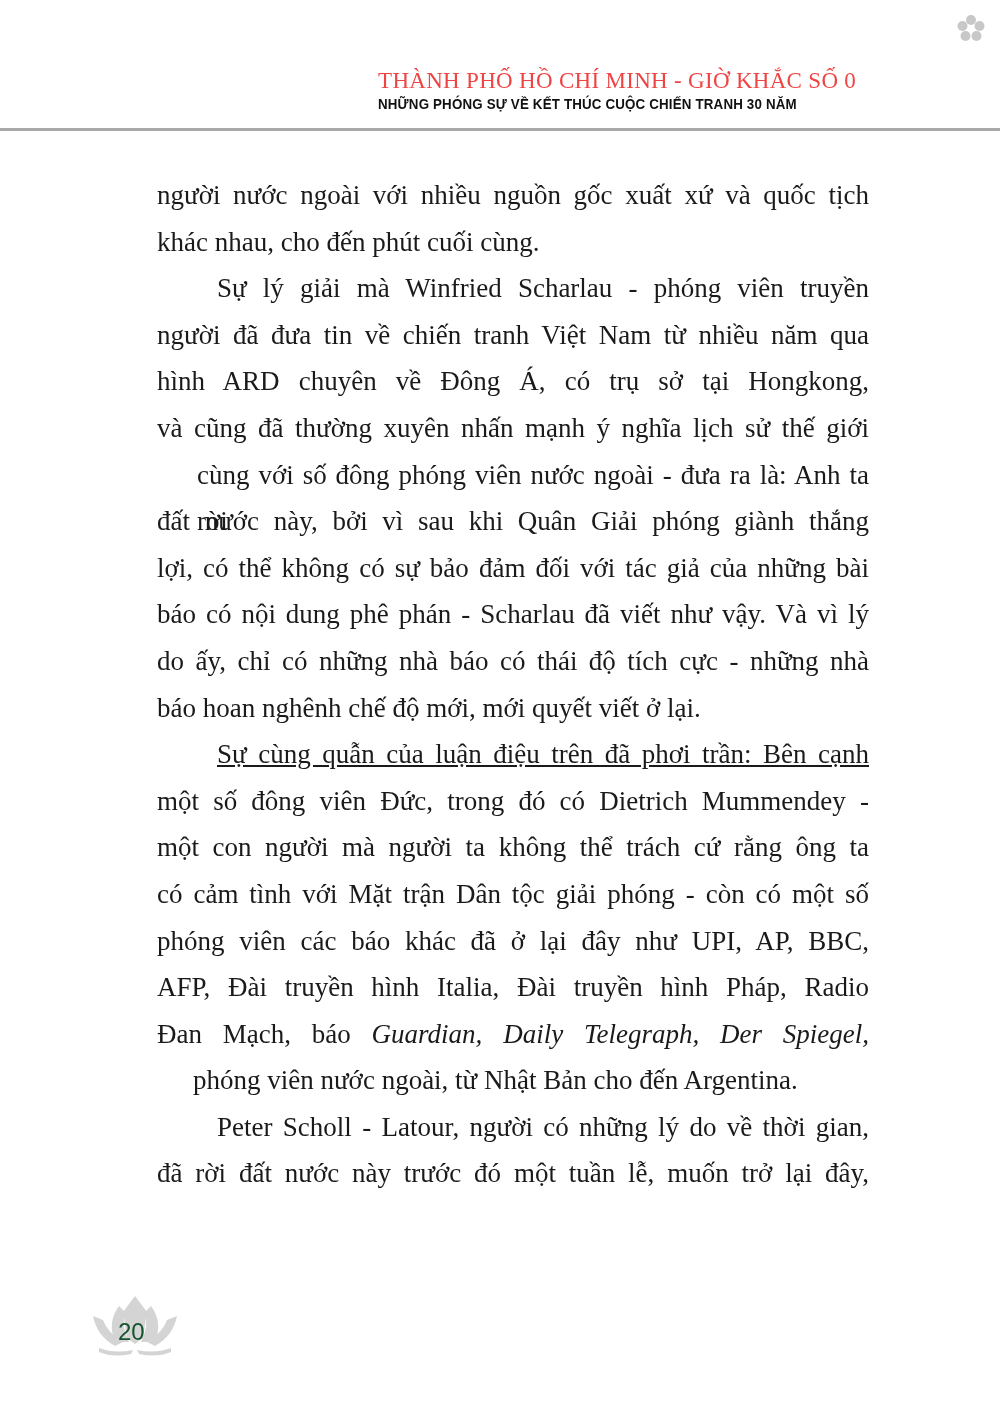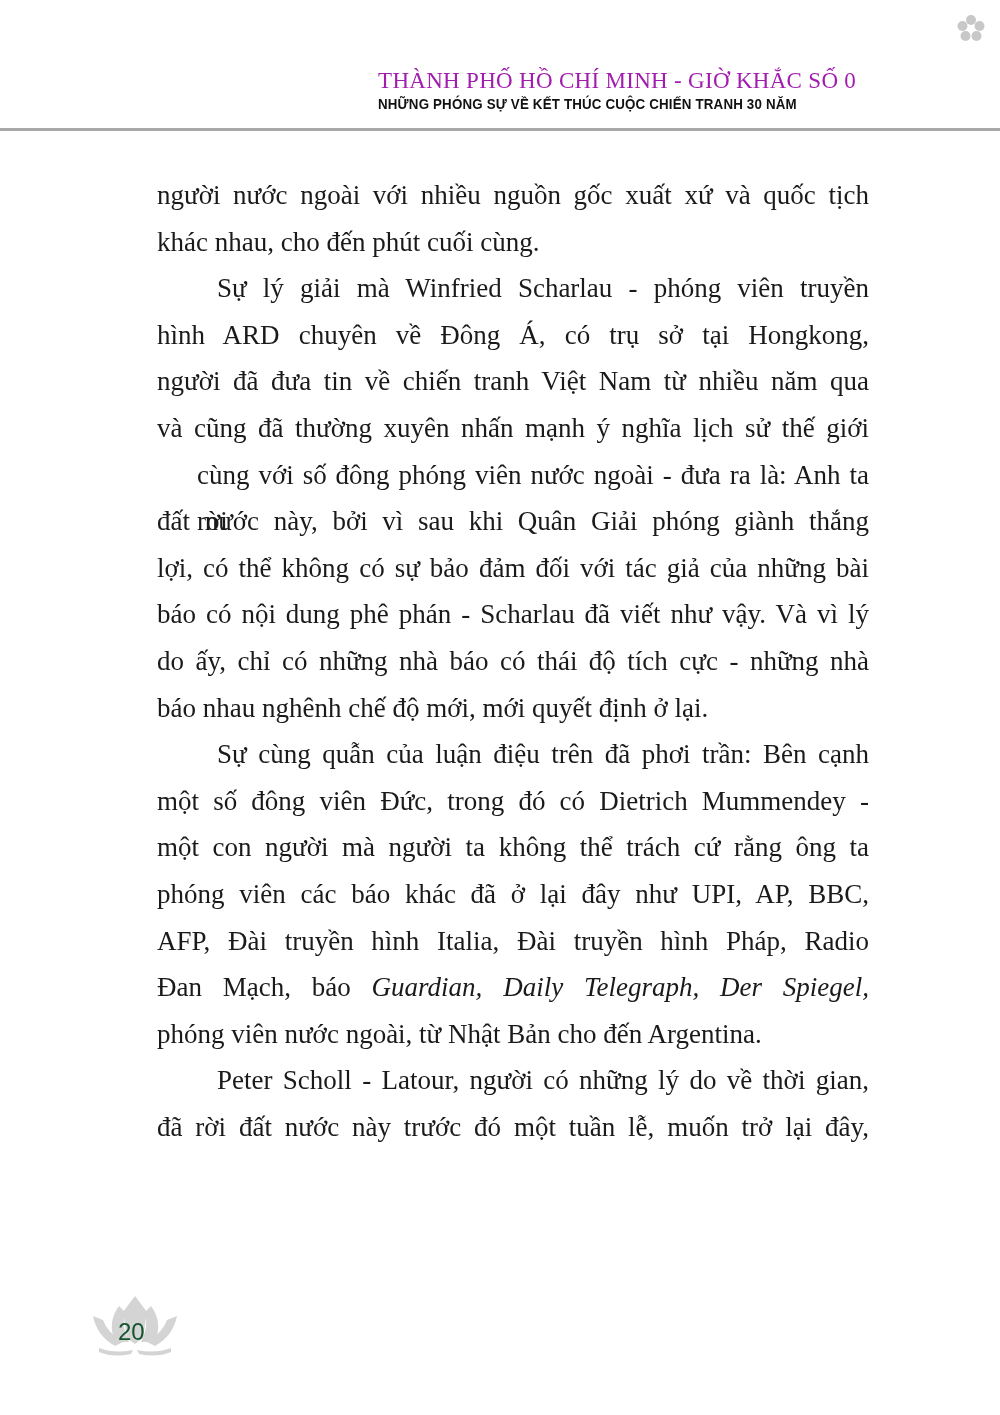--- a/index.html
+++ b/index.html
@@ -1,19 +1,19 @@
 <!DOCTYPE html>
 <html><head>
 <meta charset="utf-8">
 <style>
   html, body { margin: 0; padding: 0; background: #ffffff; }
   body { width: 1000px; height: 1415px; position: relative; overflow: hidden; }
   .corner-flower { position: absolute; left: 954px; top: 12px; width: 34px; height: 34px; }
   .header { position: absolute; right: 135px; top: 68px; text-align: left; }
-  .header-title { font-family: "Liberation Serif", serif; font-size: 23px; color: #a21caf; letter-spacing: 0.3px; line-height: 26px; white-space: nowrap; }
+  .header-title { font-family: "Liberation Serif", serif; font-size: 23px; color: #ef4444; letter-spacing: 0.3px; line-height: 26px; white-space: nowrap; }
   .header-subtitle { font-family: "Liberation Sans", sans-serif; font-weight: bold; font-size: 15.5px; color: #111; line-height: 20px; white-space: nowrap; transform: scaleX(0.86); transform-origin: left center; letter-spacing: 0.2px; }
   .divider { position: absolute; left: 0; top: 128px; width: 1000px; height: 3px; background: #a9a9a9; }
   .body-text { position: absolute; left: 157px; top: 172px; width: 712px; font-family: "Liberation Serif", serif; font-size: 27px; color: #1a1a1a; }
   .line { height: 46.6px; line-height: 46.6px; text-align: justify; text-align-last: justify; white-space: nowrap; overflow: visible; }
   .line.last { text-align-last: left; }
   .line.indent { padding-left: 60px; }
   .body-text i { font-style: italic; }
   .footer { position: absolute; left: 85px; top: 1292px; width: 100px; height: 72px; }
   .page-number { position: absolute; left: 118px; top: 1318px; font-family: "Liberation Sans", sans-serif; font-size: 24px; color: #14532d; }
 </style>
@@ -35,36 +35,37 @@
   <div class="header-title">THÀNH PHỐ HỒ CHÍ MINH - GIỜ KHẮC SỐ 0</div>
   <div class="header-subtitle">NHỮNG PHÓNG SỰ VỀ KẾT THÚC CUỘC CHIẾN TRANH 30 NĂM</div>
 </div>
 
 <div class="divider"></div>
 
 <div class="body-text">
   <div class="line" style="white-space: normal;">người nước ngoài với nhiều nguồn gốc xuất xứ và quốc tịch</div>
   <div class="line last" style="white-space: normal;">khác nhau, cho đến phút cuối cùng.</div>
   <div class="line indent" style="white-space: normal;">Sự lý giải mà Winfried Scharlau - phóng viên truyền</div>
+  <div class="line" style="white-space: normal;">người đã đưa tin về chiến tranh Việt Nam từ nhiều năm qua</div>
   <div class="line" style="white-space: normal;">hình ARD chuyên về Đông Á, có trụ sở tại Hongkong,</div>
-  <div class="line" style="white-space: normal;">người đã đưa tin về chiến tranh Việt Nam từ nhiều năm qua</div>
   <div class="line" style="white-space: normal;">và cũng đã thường xuyên nhấn mạnh ý nghĩa lịch sử thế giới</div>
   <div class="line" style="white-space: normal; margin-left: 40px;">cùng với số đông phóng viên nước ngoài - đưa ra là: Anh ta rời</div>
   <div class="line" style="white-space: normal;">đất nước này, bởi vì sau khi Quân Giải phóng giành thắng</div>
   <div class="line" style="white-space: normal;">lợi, có thể không có sự bảo đảm đối với tác giả của những bài</div>
   <div class="line" style="white-space: normal;">báo có nội dung phê phán - Scharlau đã viết như vậy. Và vì lý</div>
   <div class="line" style="white-space: normal;">do ấy, chỉ có những nhà báo có thái độ tích cực - những nhà</div>
-  <div class="line last" style="white-space: normal;">báo nhau nghênh chế độ mới, mới quyết định ở lại.</div>
-  <div class="line indent" style="white-space: normal;">Sự cùng quẫn của luận điệu trên đã phơi trần: Bên cạnh</div>
+  <div class="line last" style="white-space: normal;">báo hoan nghênh chế độ mới, mới quyết viết ở lại.</div>
+  <div class="line indent" style="white-space: normal; text-decoration: underline;">Sự cùng quẫn của luận điệu trên đã phơi trần: Bên cạnh</div>
   <div class="line" style="white-space: normal;">một số đông viên Đức, trong đó có Dietrich Mummendey -</div>
   <div class="line" style="white-space: normal;">một con người mà người ta không thể trách cứ rằng ông ta</div>
+  <div class="line" style="white-space: normal;">có cảm tình với Mặt trận Dân tộc giải phóng - còn có một số</div>
   <div class="line" style="white-space: normal;">phóng viên các báo khác đã ở lại đây như UPI, AP, BBC,</div>
   <div class="line" style="white-space: normal;">AFP, Đài truyền hình Italia, Đài truyền hình Pháp, Radio</div>
   <div class="line" style="white-space: normal;"><span>Đan Mạch, báo </span><i>Guardian, Daily Telegraph, Der Spiegel,</i></div>
-  <div class="line last" style="white-space: normal;">phóng viên nước ngoài, từ Nhật Bản cho đến Argentina.</div>
+  <div class="line last" style="white-space: normal; margin-left: 36px;">phóng viên nước ngoài, từ Nhật Bản cho đến Argentina.</div>
   <div class="line indent" style="white-space: normal;">Peter Scholl - Latour, người có những lý do về thời gian,</div>
   <div class="line" style="white-space: normal;">đã rời đất nước này trước đó một tuần lễ, muốn trở lại đây,</div>
 </div>
 
 <svg class="footer" viewBox="0 0 100 72">
   <g fill="#d4d4d4">
     <path d="M50 4 L62 20 L58 46 L50 52 L42 46 L38 20 Z"></path>
     <path d="M34 14 Q22 30 30 50 L44 50 Q36 34 40 20 Z"></path>
     <path d="M66 14 Q78 30 70 50 L56 50 Q64 34 60 20 Z"></path>
     <path d="M8 24 Q12 44 30 54 L38 50 Q22 40 18 28 Z"></path>

